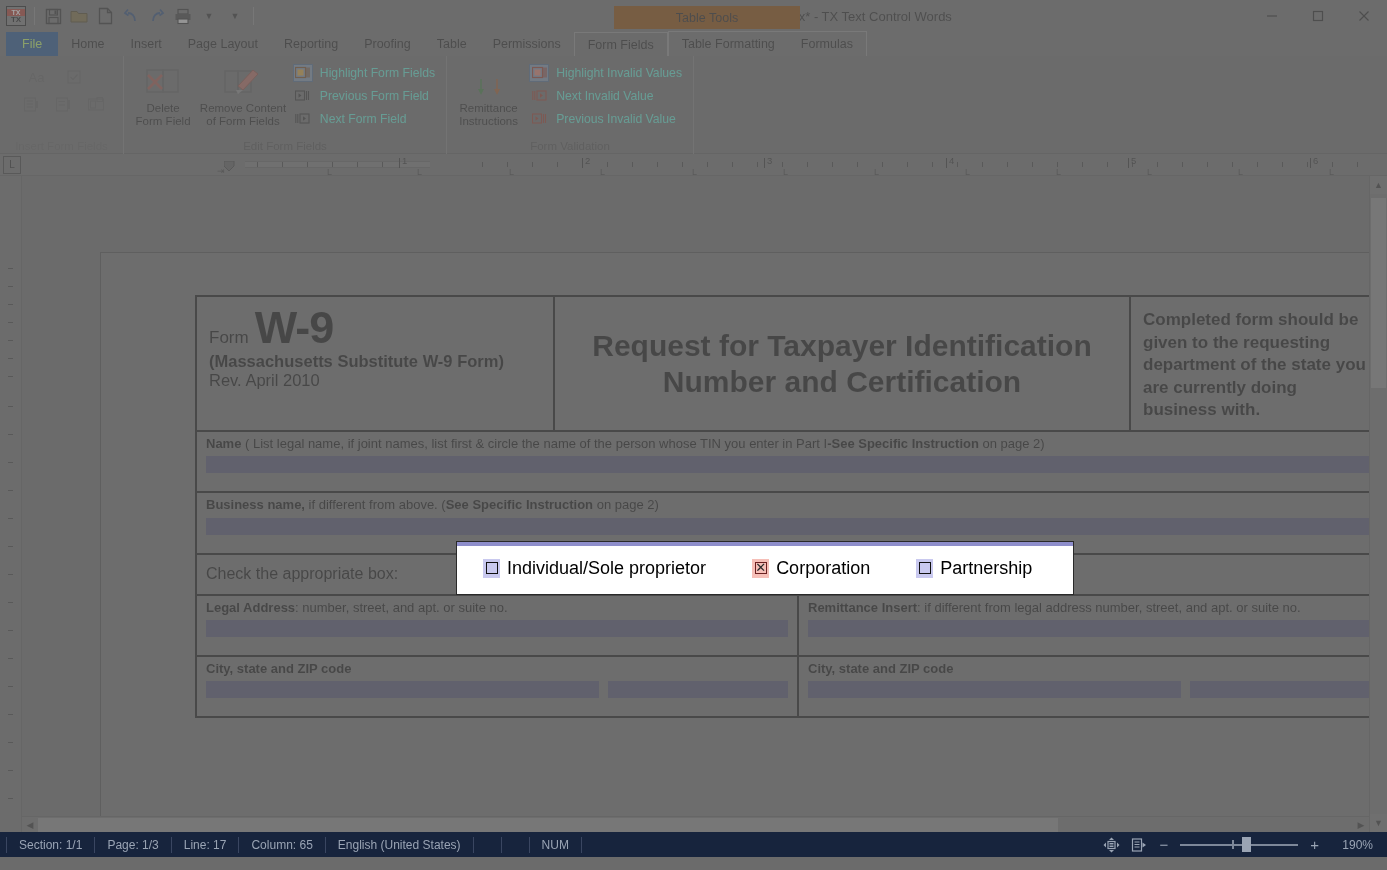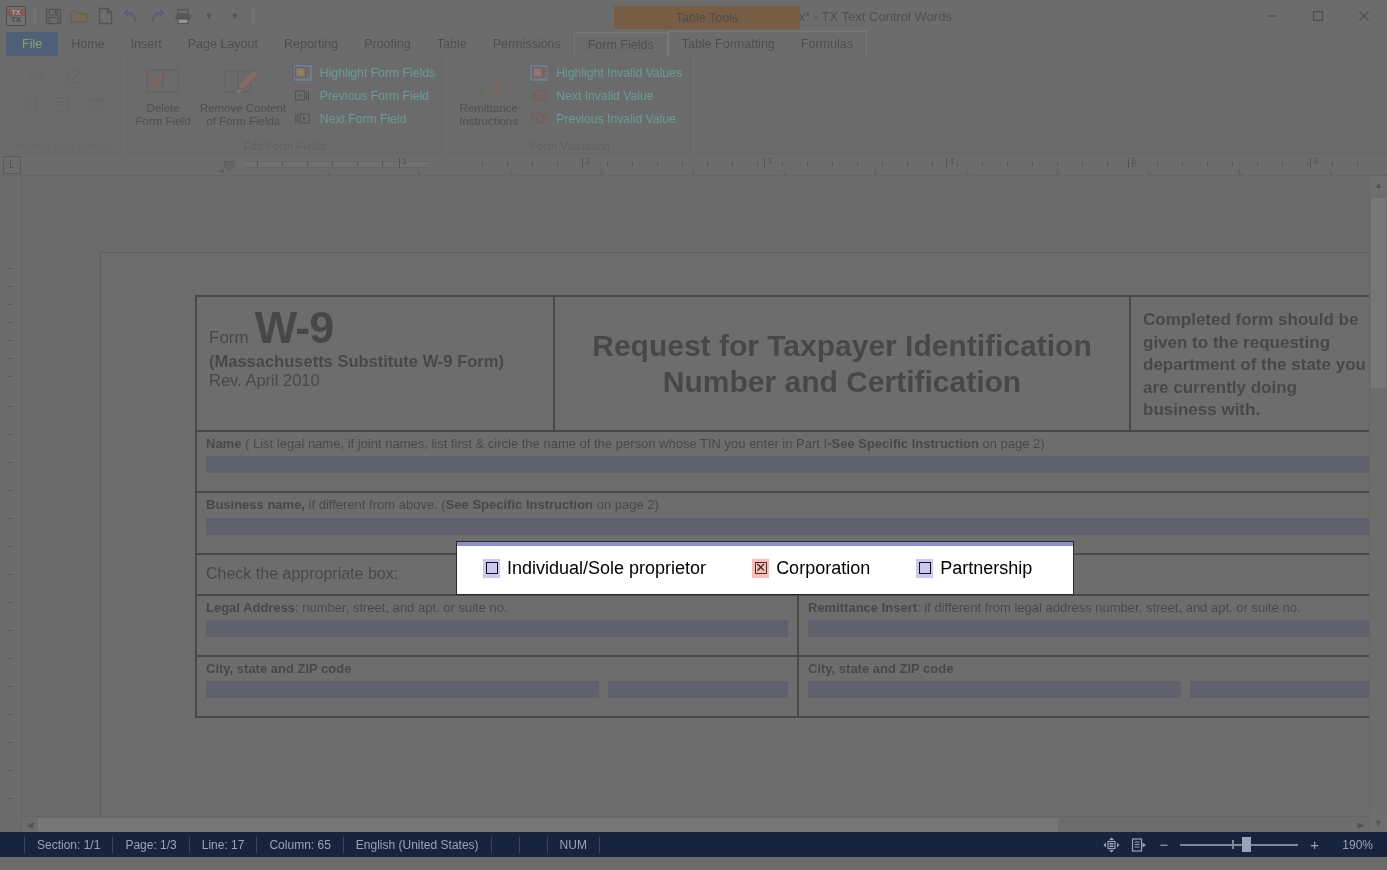--- a/index.html
+++ b/index.html
@@ -336,21 +336,21 @@
     font-size: 12px;
     position: relative;
     z-index: 60;
   }
   .statusbar .sitem {
     padding: 0 12px; height: 16px;
     display: flex; align-items: center;
     border-right: 1px solid #3a4661;
     white-space: nowrap;
   }
-  .statusbar .sitem.first { margin-left: 24px; border-left: 1px solid #3a4661; }
+  .statusbar .sitem.first { margin-left: 6px; border-left: 1px solid #3a4661; }
   .statusbar .sitem.blank { width: 28px; padding: 0; }
   .statusbar .right {
     margin-left: auto; display: flex; align-items: center;
     gap: 10px; padding-right: 14px;
   }
   .zoomslider { position: relative; width: 118px; height: 14px; display:flex; align-items:center; }
   .zoomslider .ztrack { position:absolute; left:0; right:0; height: 2px; background: #7e8899; }
   .zoomslider .zmid { position:absolute; left: 52px; width: 2px; height: 9px; background: #7e8899; }
   .zoomslider .zthumb { position:absolute; left: 62px; width: 9px; height: 15px; background: #9aa4b4; }
   .zpct { width: 42px; text-align: right; }

